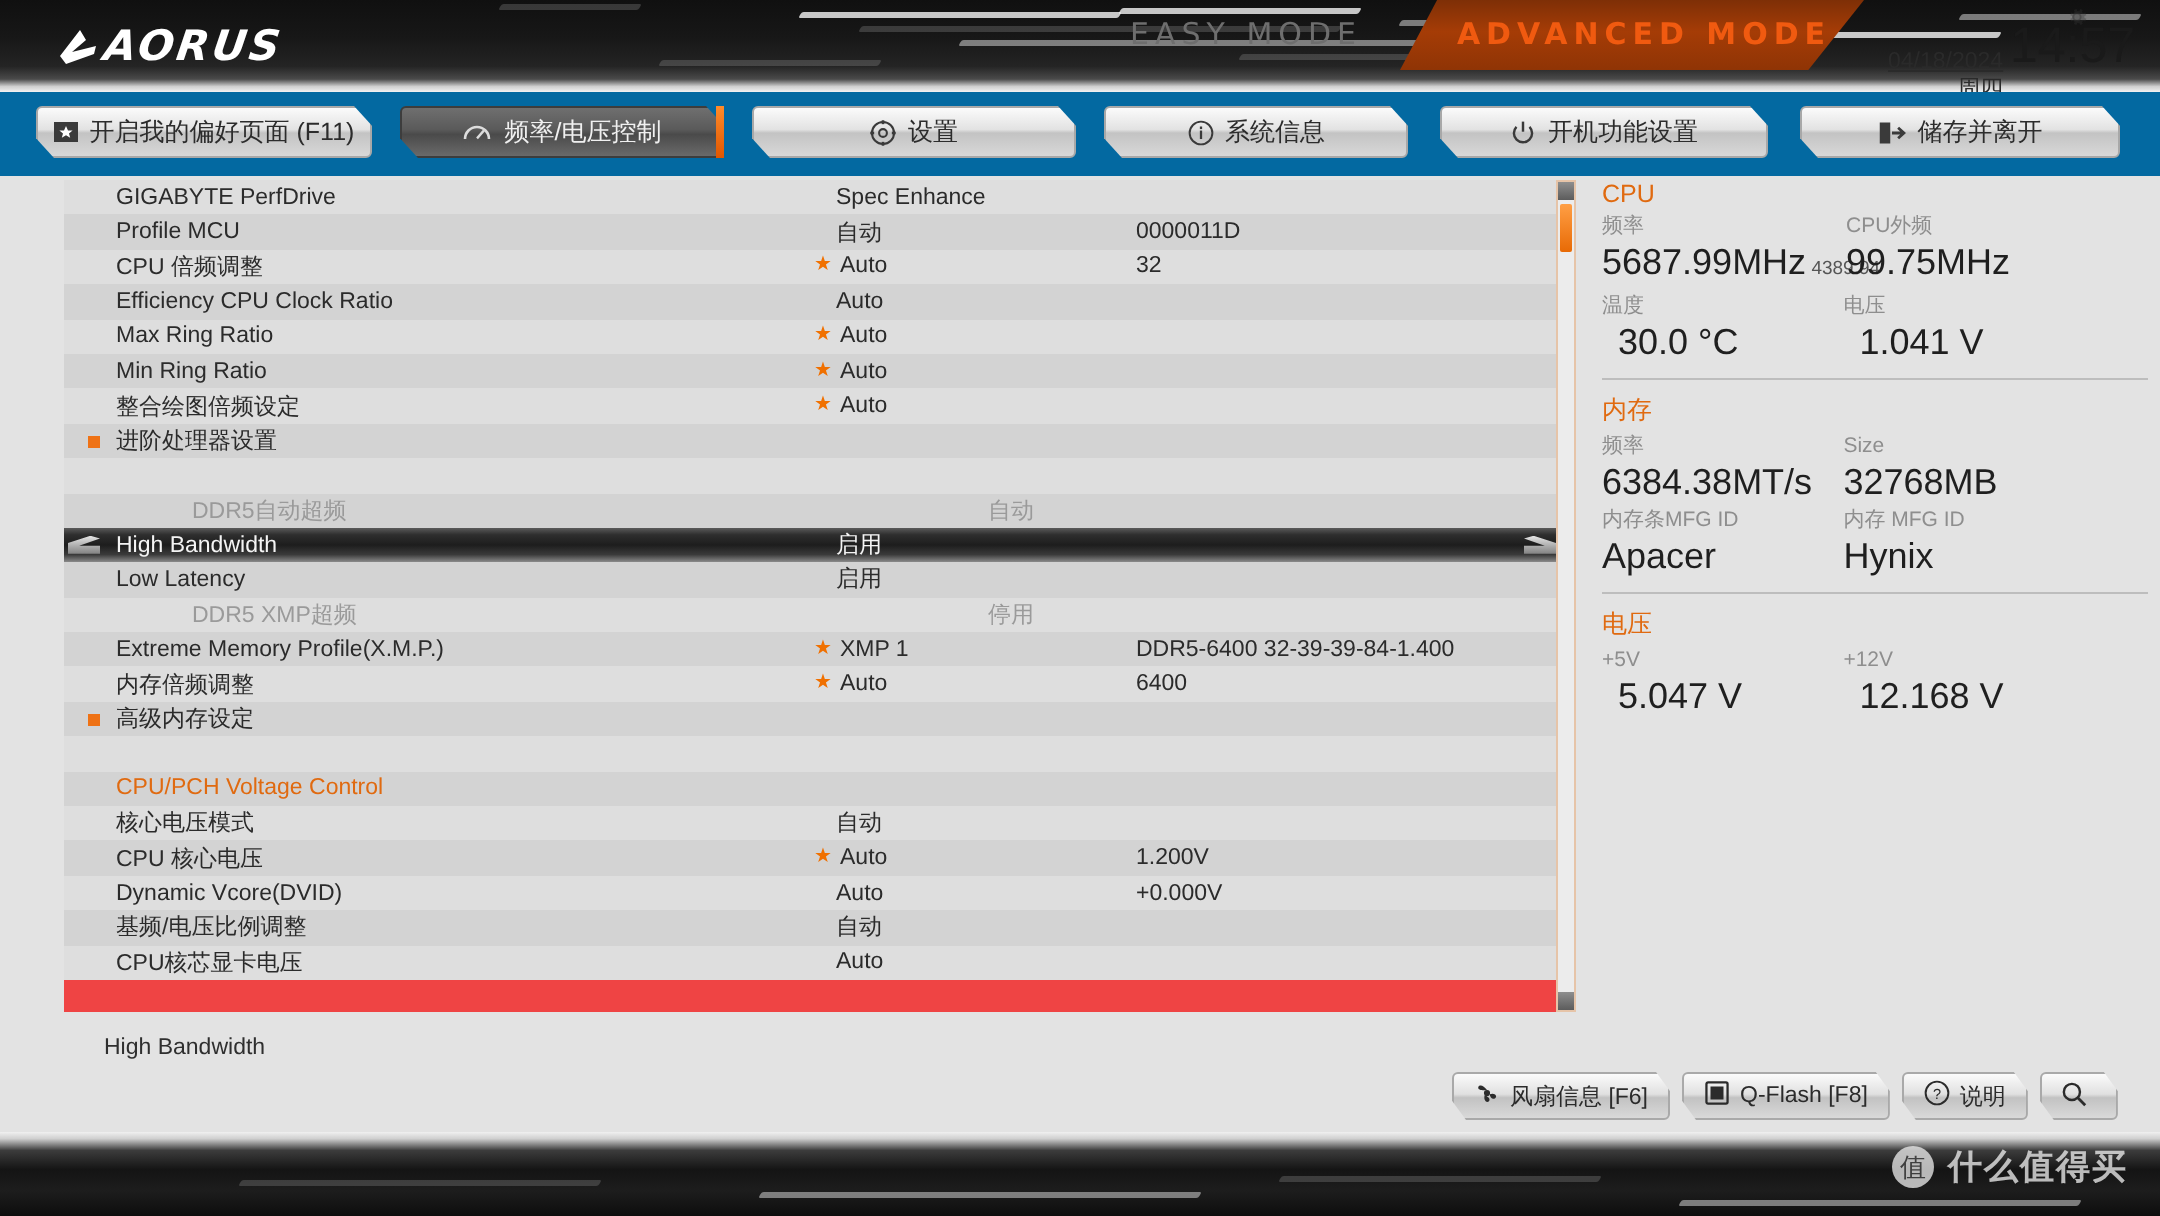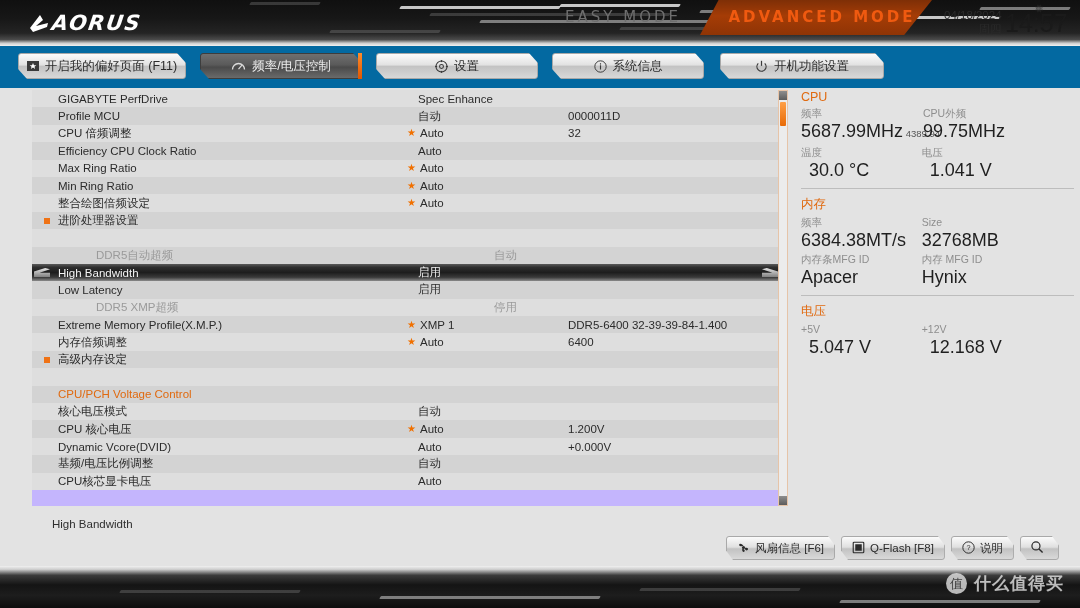--- a/index.html
+++ b/index.html
@@ -44,22 +44,22 @@
   .mode-easy { left: 548px; width: 150px; color: #6e6e6e; }
   .mode-adv {
     left: 722px; width: 200px; color: #f05a10; font-weight: bold;
   }
   .adv-bg {
     position: absolute; left: 700px; top: 0; width: 232px; height: 35px;
     background: linear-gradient(180deg,#7e2f06 0%, #a53c06 45%, #8f3405 100%);
     clip-path: polygon(8% 0, 100% 0, 88% 100%, 0% 100%);
   }
   .clock-date {
-    position: absolute; left: 944px; top: 8px; color: #2a2a2a;
-    font-size: 11.5px; line-height: 14px; text-align: right;
+    position: absolute; left: 944px; top: 24px; color: #2a2a2a;
+    font-size: 11.5px; line-height: 14px; text-align: right; text-decoration: underline;
   }
   .clock-time {
     position: absolute; left: 1005px; top: 9px; color: #1a1a1a;
     font-size: 25px; font-weight: 500; letter-spacing: 0px;
   }
   .gear-top {
     position: absolute; left: 1032px; top: 2px; width: 13px; height: 13px;
     opacity: 0.65;
   }
 
@@ -82,21 +82,21 @@
     color: #f0f0f0; border-color: #3d3d3d;
   }
   .tab-accent {
     position: absolute; width: 4px; height: 26px; top: 7px;
     background: linear-gradient(180deg,#ff8b2a,#e05600);
   }
 
   
   .list-panel {
     position: absolute; left: 32px; top: 90px; width: 748px; height: 416px;
-    background: #c4b5fd; overflow: hidden;
+    background: #ef4444; overflow: hidden;
   }
   .row {
     position: relative; height: 17.4px; display: flex; align-items: center;
     font-size: 11.5px; color: #2b2b2b; padding-left: 26px;
   }
   .row.alt { background: #d3d3d3; }
   .row.norm { background: #dedede; }
   .row .label { width: 360px; white-space: nowrap; }
   .row .value { width: 150px; display: flex; align-items: center; gap: 4px; }
   .row .extra { flex: 1; }
@@ -290,20 +290,29 @@
     <div class="nav-tab" style="left:720px; width:164px;">
       <span class="ico">
         <svg width="13" height="13" viewBox="0 0 16 16">
           <path d="M4 4.2 A5.6 5.6 0 1 0 12 4.2" fill="none" stroke="#3a3a3a" stroke-width="1.5"></path>
           <rect x="7.25" y="1" width="1.5" height="6.2" fill="#3a3a3a"></rect>
         </svg>
       </span>
       <span>开机功能设置</span>
     </div>
 
+    <div class="nav-tab" style="left:900px; width:160px;">
+      <span class="ico">
+        <svg width="14" height="13" viewBox="0 0 16 14">
+          <rect x="1" y="1" width="6" height="12" fill="#3a3a3a"></rect>
+          <path d="M8 7 L14 7 M11.5 4 L14.8 7 L11.5 10" fill="none" stroke="#3a3a3a" stroke-width="1.6"></path>
+        </svg>
+      </span>
+      <span>储存并离开</span>
+    </div>
   </div>
 
   <div class="list-panel" id="settings-list">
       <div class="row norm">
         <div class="label">GIGABYTE PerfDrive</div>
         <div class="value">
           <span>Spec Enhance</span>
         </div>
         <div class="extra"></div>
       </div>

